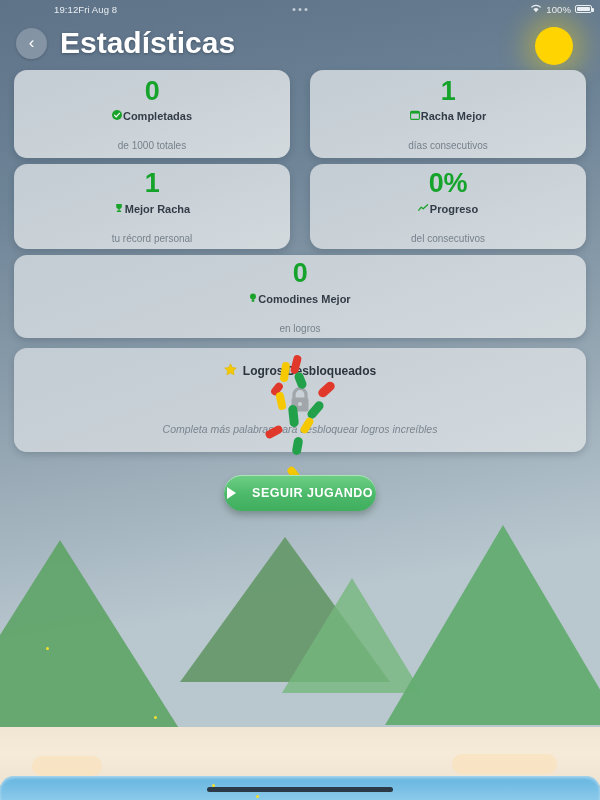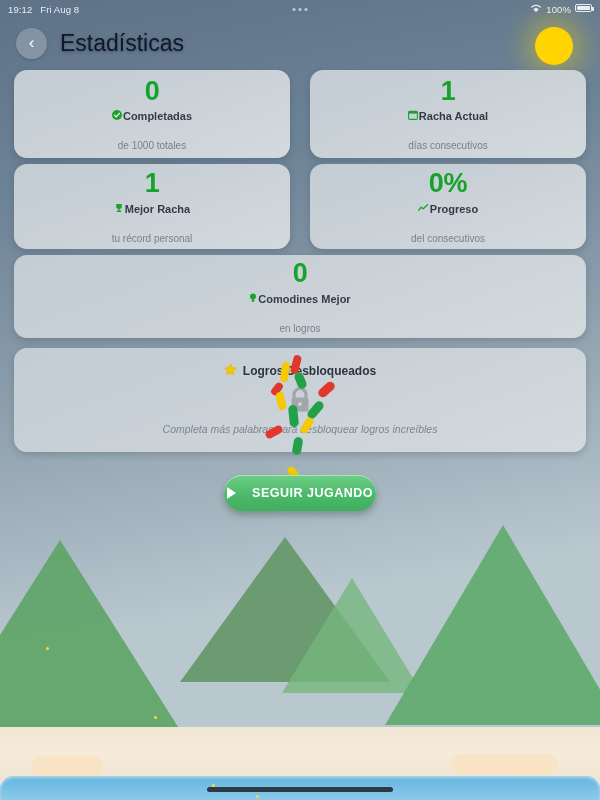--- a/index.html
+++ b/index.html
@@ -42,24 +42,24 @@
     box-shadow:inset 0 2px 3px rgba(255,255,255,0.45);
   }
   .spark { position:absolute; width:3px; height:3px; border-radius:50%; background:#f5e12a; }
 
   
   .statusbar {
     position:absolute; left:0; top:0; width:600px; height:18px;
     display:flex; align-items:center; padding:0 8px;
     font-size:9.5px; color:#e9eef2; letter-spacing:0.1px;
   }
-  .sb-left { display:flex; gap:8px; align-items:flex-start; }
+  .sb-left { display:flex; align-items:flex-start;margin-left:46px; }
   .sb-center { position:absolute; left:50%; transform:translateX(-50%); display:flex; gap:3px; }
   .sb-dot { width:3px; height:3px; border-radius:50%; background:rgba(225,233,238,0.75); }
-  .sb-right { margin-left:auto; display:flex; gap:4px; }
+  .sb-right { margin-left:auto; display:flex; gap:4px; align-items:center; }
   .batt {
     width:17px; height:8px; border:1px solid #e9eef2; border-radius:2px;
     position:relative;
   }
   .batt::after {
     content:""; position:absolute; right:-3px; top:2px; width:2px; height:4px;
     background:#e9eef2; border-radius:0 1px 1px 0;
   }
   .batt i { position:absolute; left:1px; top:1px; bottom:1px; width:13px; background:#e9eef2; border-radius:1px; display:block; }
 
@@ -69,21 +69,21 @@
     display:flex; align-items:center; padding-left:16px; gap:13px;
   }
   .backbtn {
     width:31px; height:31px; border-radius:50%;
     background:rgba(255,255,255,0.22);
     display:flex; align-items:center; justify-content:center;
     color:#ffffff; font-size:17px; line-height:1; padding-bottom:2px;
     box-shadow:0 1px 3px rgba(0,0,0,0.18);
   }
   .page-title {
-    font-size:23px; font-weight:normal; color:#0f172a;
+    font-size:30px; font-weight:bold; color:#ffffff;
     text-shadow:0 1px 3px rgba(40,55,70,0.55);
   }
 
   
   .cards { position:absolute; left:0; top:0; width:600px; }
   .card {
     position:absolute;
     background:linear-gradient(160deg,#c4ccd4 0%,#cad2d8 50%,#d3dade 100%);
     border-radius:13px;
     box-shadow:0 3px 7px rgba(40,55,70,0.22);
@@ -210,21 +210,21 @@
 
   <div class="card c2">
     <div class="stat-value">1</div>
     <div class="stat-label">
       <span class="mini-icon">
         <svg width="10" height="10" viewBox="0 0 10 10">
             <rect x="0.6" y="1.4" width="8.8" height="8" rx="1.2" fill="none" stroke="#19a32b" stroke-width="1.1"></rect>
             <rect x="0.6" y="1.4" width="8.8" height="2.2" fill="#19a32b"></rect>
           </svg>
       </span>
-      <span>Racha Actual</span>
+      <span>Racha Mejor</span>
     </div>
     <div class="stat-sub">días consecutivos</div>
   </div>
 
   <div class="card c3">
     <div class="stat-value">1</div>
     <div class="stat-label">
       <span class="mini-icon">
         <svg width="10" height="10" viewBox="0 0 10 10">
             <path d="M2.2 1 H7.8 V3.2 A2.8 2.8 0 0 1 2.2 3.2 Z" fill="#19a32b"></path>

